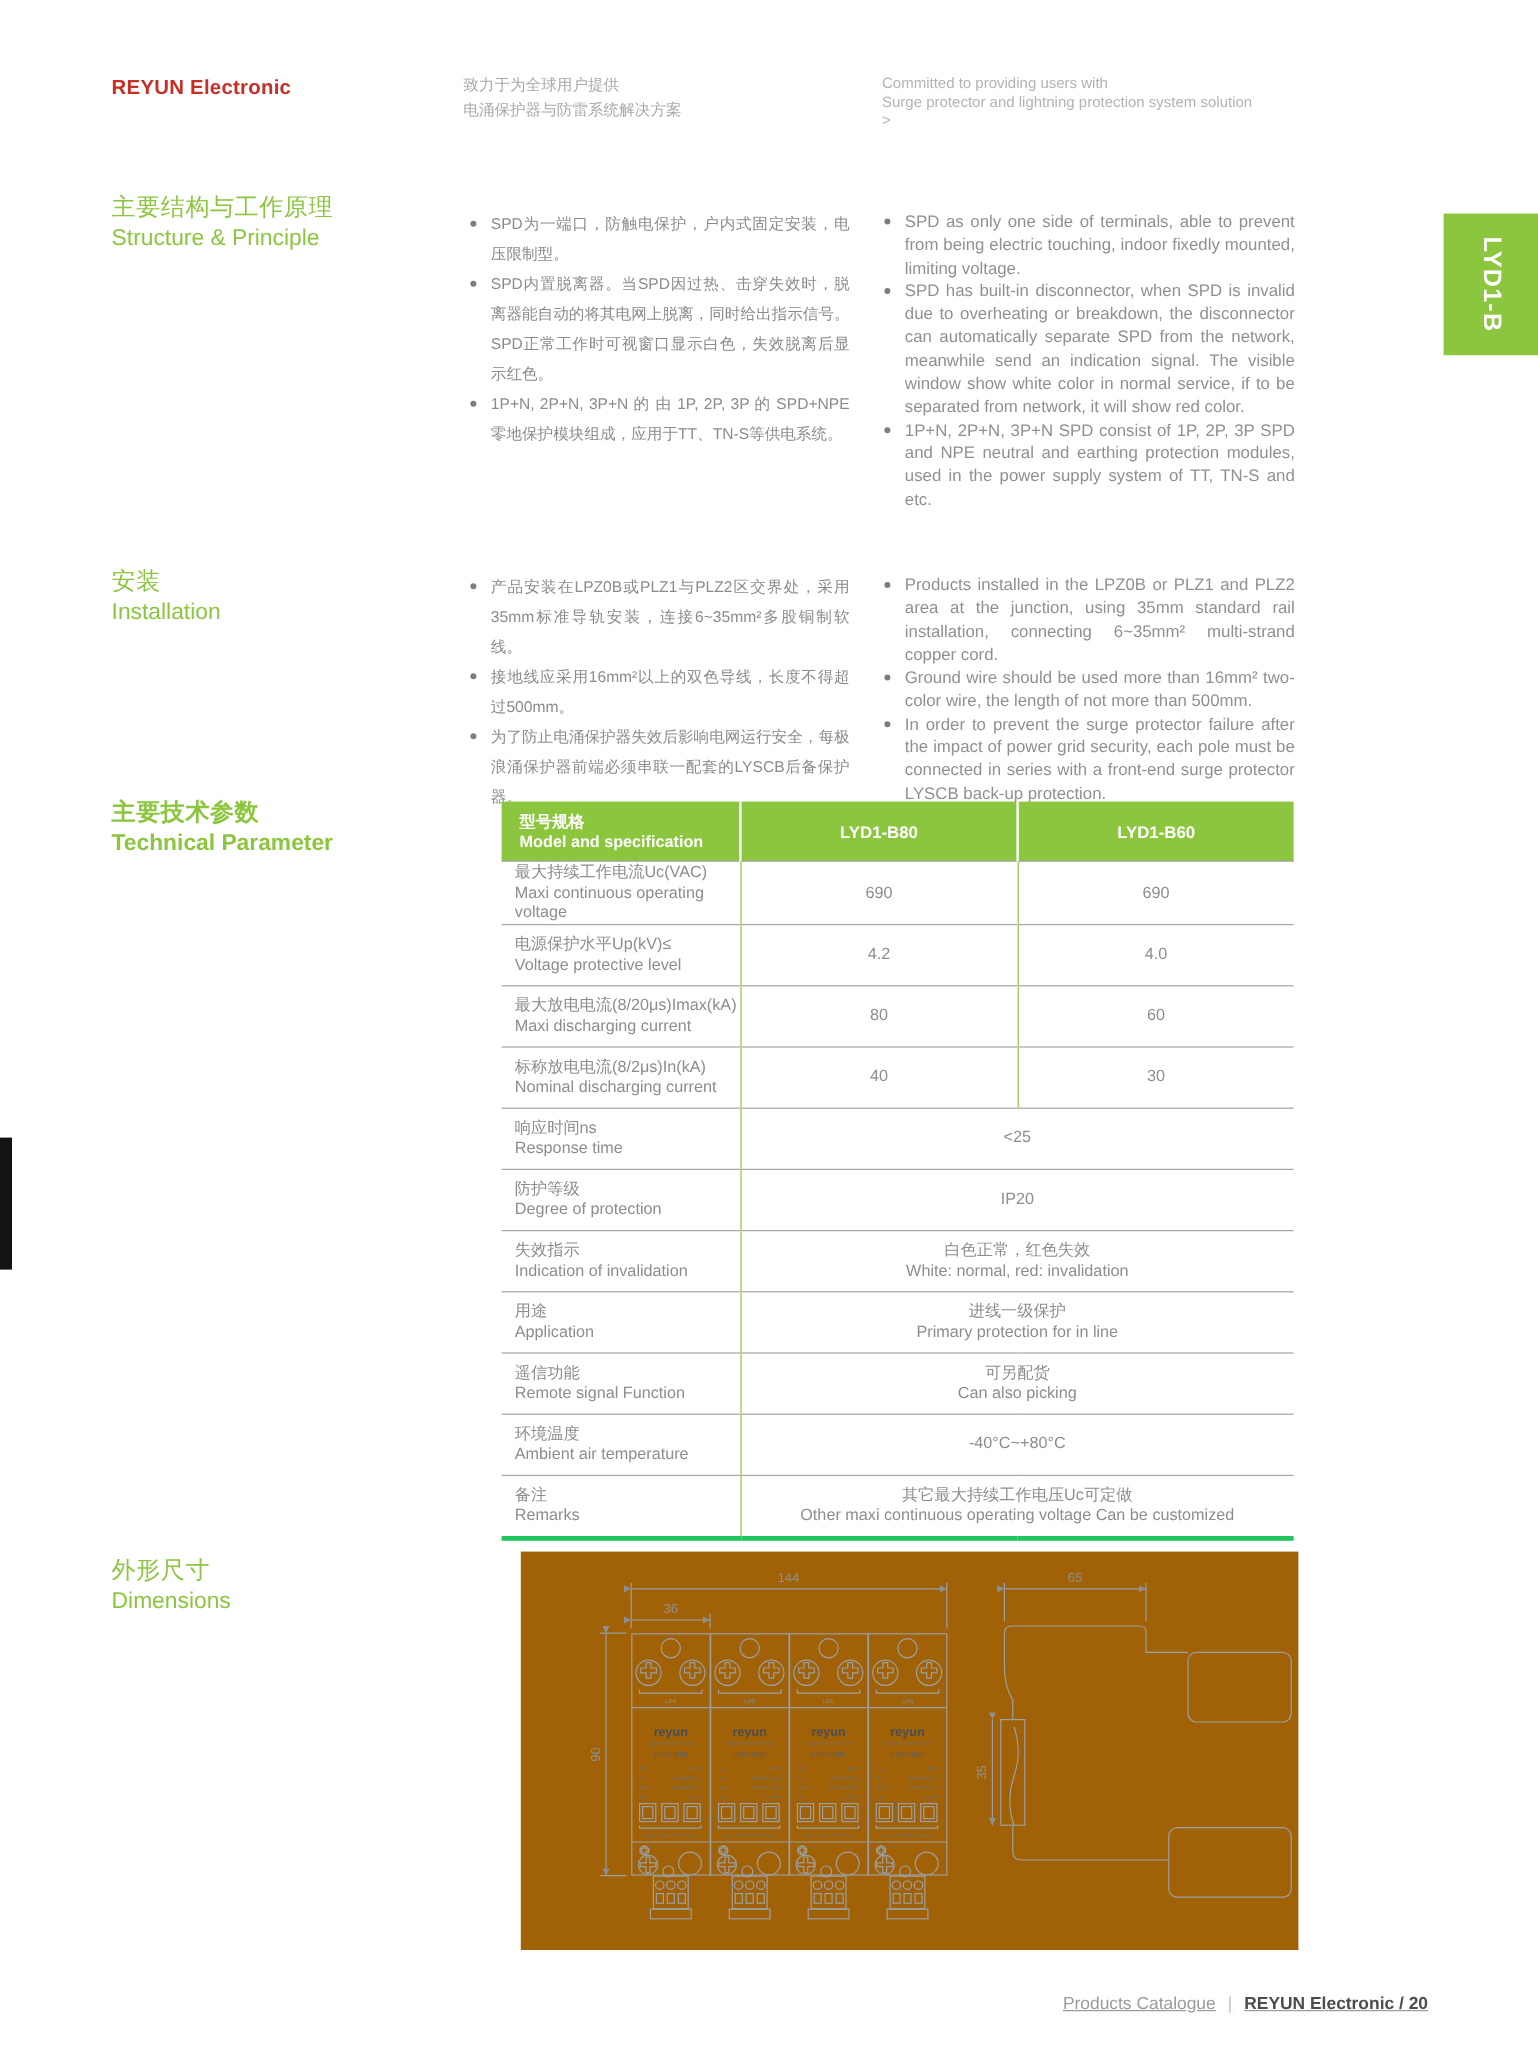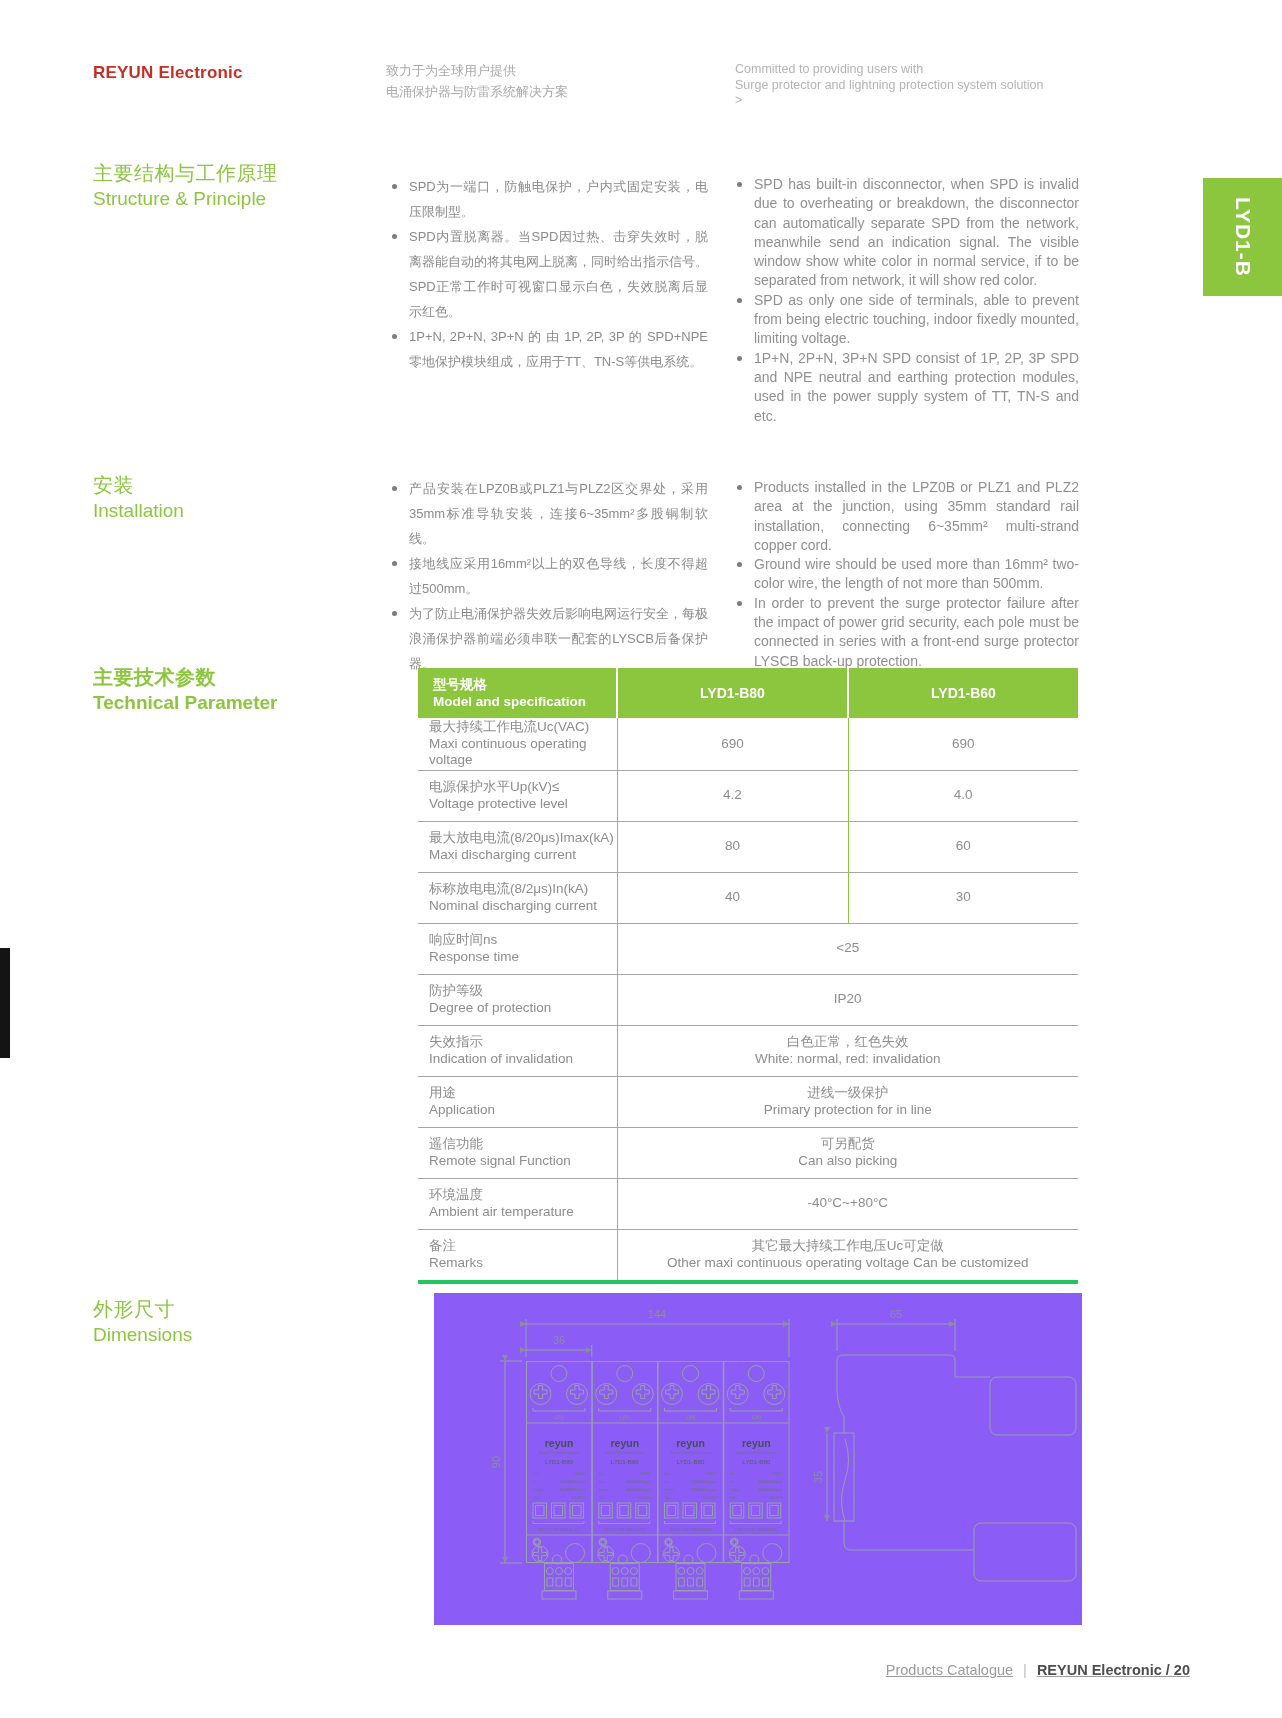--- a/index.html
+++ b/index.html
@@ -32,21 +32,21 @@
   .spec-table col.c0{width:199px}.spec-table col.c1{width:231px}.spec-table col.c2{width:230px}
   .spec-table th{background:#8cc63f;color:#fff;height:47px;font-weight:bold;vertical-align:middle;}
   .spec-table th.lbl{text-align:left;padding-left:15px;font-size:13.5px;line-height:17px;}
   .spec-table th.mdl{text-align:center;font-size:14px;border-left:2px solid #fff;}
   .spec-table td{height:48px;vertical-align:middle;border-top:1px solid #a6a6a6;line-height:16.5px;}
   .spec-table tr:last-child td{border-bottom:4px solid #22c55e;}
   .spec-table td.lbl{text-align:left;padding-left:11px;border-right:1px solid #8cc63f;}
   .spec-table td.v1{text-align:center;border-right:1px solid #8cc63f;}
   .spec-table td.v2,.spec-table td.sp{text-align:center;}
   
-  .dim-panel{position:absolute;left:434px;top:1293px;width:648px;height:332px;background:#8b5cf6;}
+  .dim-panel{position:absolute;left:434px;top:1293px;width:648px;height:332px;background:#a16207;}
   
   .footer{position:absolute;left:500px;top:1662px;width:690px;text-align:right;font-size:14.5px;color:#9b9b9b;text-decoration:underline;}
   .footer .sep{margin:0 10px;color:#c0c0c0;}
   .footer b{color:#4d4d4d;font-weight:bold;}
   
   svg text{font-family:"Liberation Sans","DejaVu Sans",sans-serif;}
   .dtxt{fill:#8b9095;font-size:11px;}
   .mline{stroke:#9aa0a6;stroke-width:1;fill:none;}
 </style>
 </head>
@@ -73,22 +73,22 @@
   <div class="sec-title" style="left:93px;top:160px;">
     <div class="zh">主要结构与工作原理</div>
     <div class="en">Structure &amp; Principle</div>
   </div>
   <div class="blist blist-zh" style="left:390px;top:174px;">
     <div class="item"><span class="dot"></span><span>SPD为一端口，防触电保护，户内式固定安装，电压限制型。</span></div>
     <div class="item"><span class="dot"></span><span>SPD内置脱离器。当SPD因过热、击穿失效时，脱离器能自动的将其电网上脱离，同时给出指示信号。SPD正常工作时可视窗口显示白色，失效脱离后显示红色。</span></div>
     <div class="item"><span class="dot"></span><span>1P+N, 2P+N, 3P+N 的 由 1P, 2P, 3P 的 SPD+NPE零地保护模块组成，应用于TT、TN-S等供电系统。</span></div>
   </div>
   <div class="blist blist-en" style="left:735px;top:175px;">
+    <div class="item"><span class="dot"></span><span>SPD as only one side of terminals, able to prevent from being electric touching, indoor fixedly mounted, limiting voltage.</span></div>
     <div class="item"><span class="dot"></span><span>SPD has built-in disconnector, when SPD is invalid due to overheating or breakdown, the disconnector can automatically separate SPD from the network, meanwhile send an indication signal. The visible window show white color in normal service, if to be separated from network, it will show red color.</span></div>
-    <div class="item"><span class="dot"></span><span>SPD as only one side of terminals, able to prevent from being electric touching, indoor fixedly mounted, limiting voltage.</span></div>
     <div class="item"><span class="dot"></span><span>1P+N, 2P+N, 3P+N SPD consist of 1P, 2P, 3P SPD and NPE neutral and earthing protection modules, used in the power supply system of TT, TN-S and etc.</span></div>
   </div>
 
   <div class="sec-title" style="left:93px;top:472px;">
     <div class="zh">安装</div>
     <div class="en">Installation</div>
   </div>
   <div class="blist blist-zh" style="left:390px;top:476px;">
     <div class="item"><span class="dot"></span><span>产品安装在LPZ0B或PLZ1与PLZ2区交界处，采用35mm标准导轨安装，连接6~35mm²多股铜制软线。</span></div>
     <div class="item"><span class="dot"></span><span>接地线应采用16mm²以上的双色导线，长度不得超过500mm。</span></div>

